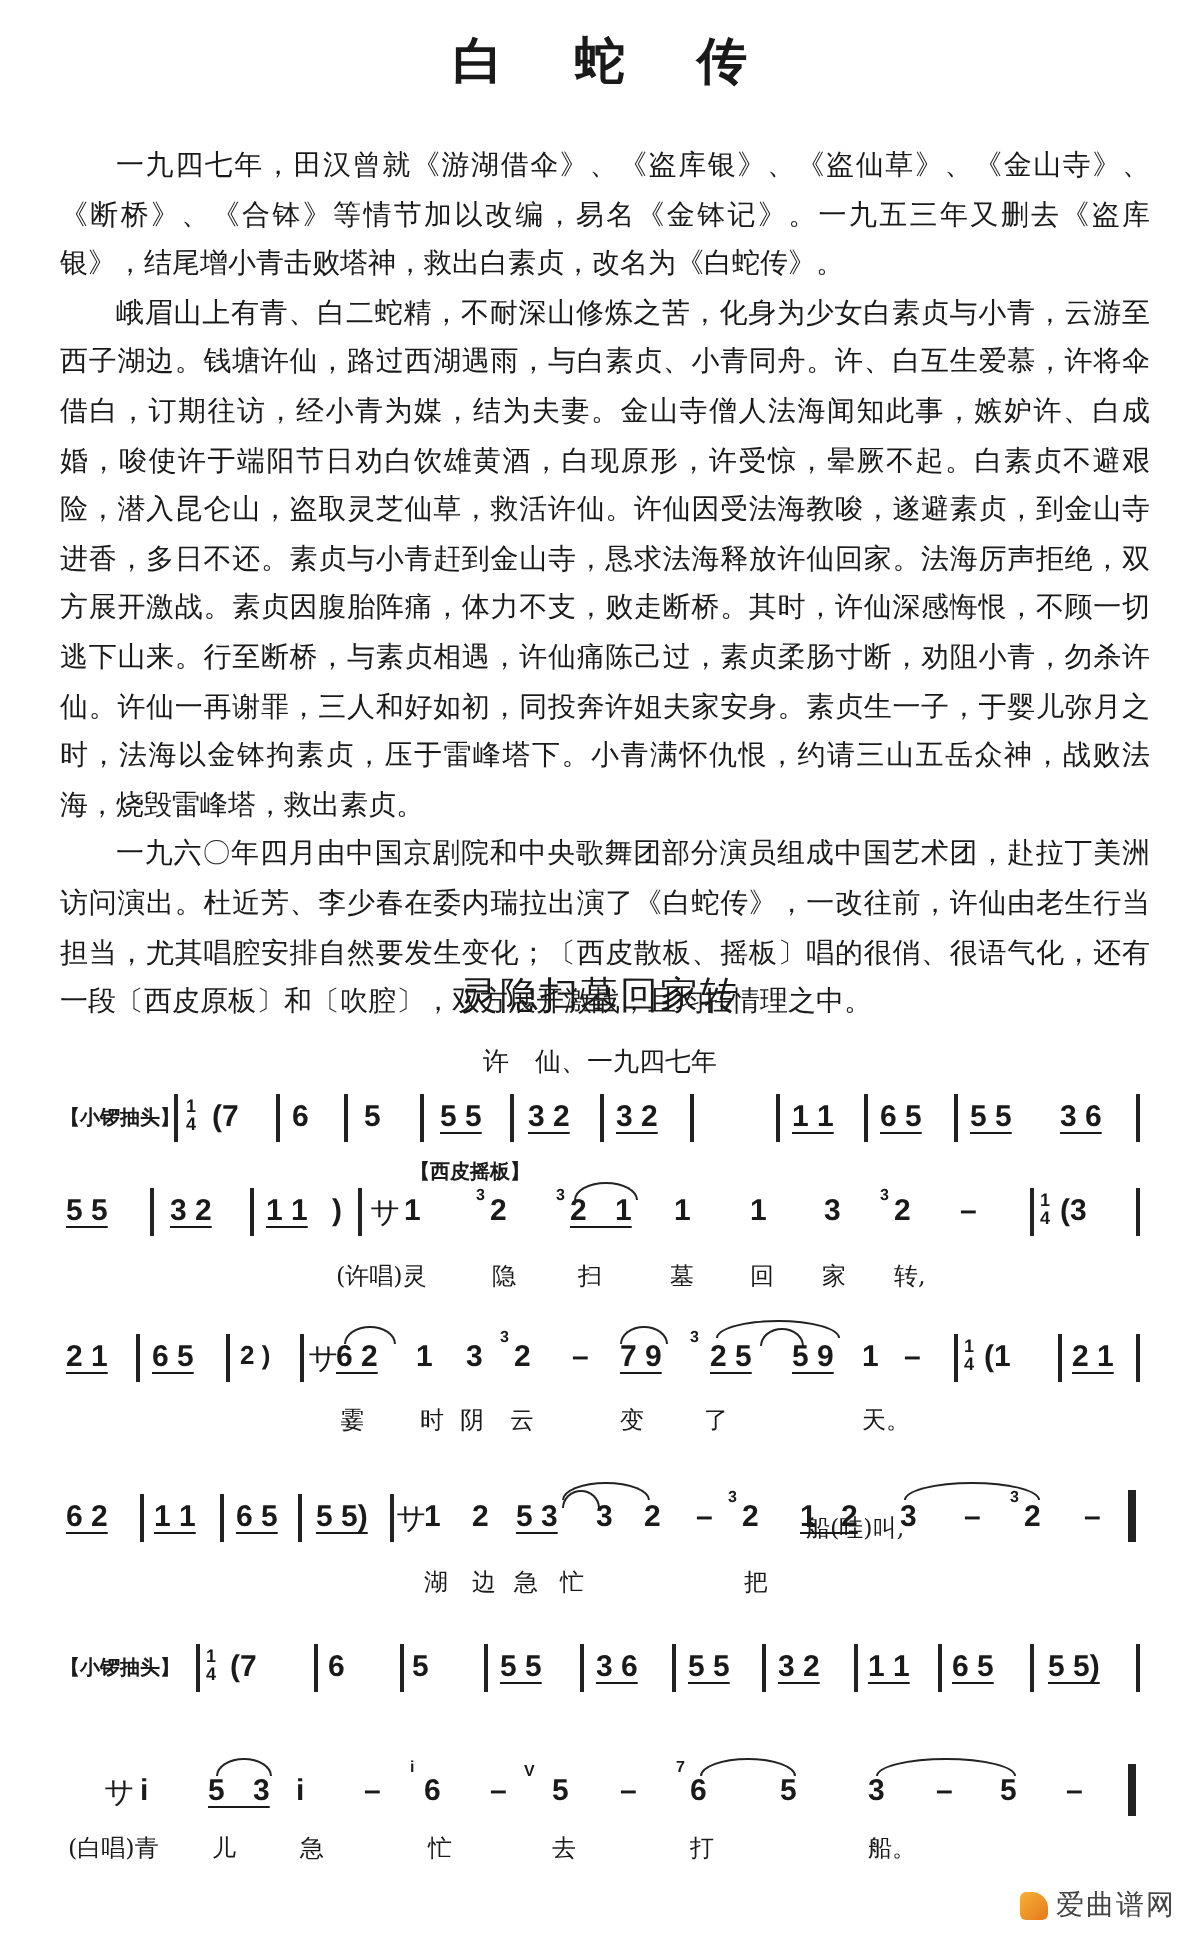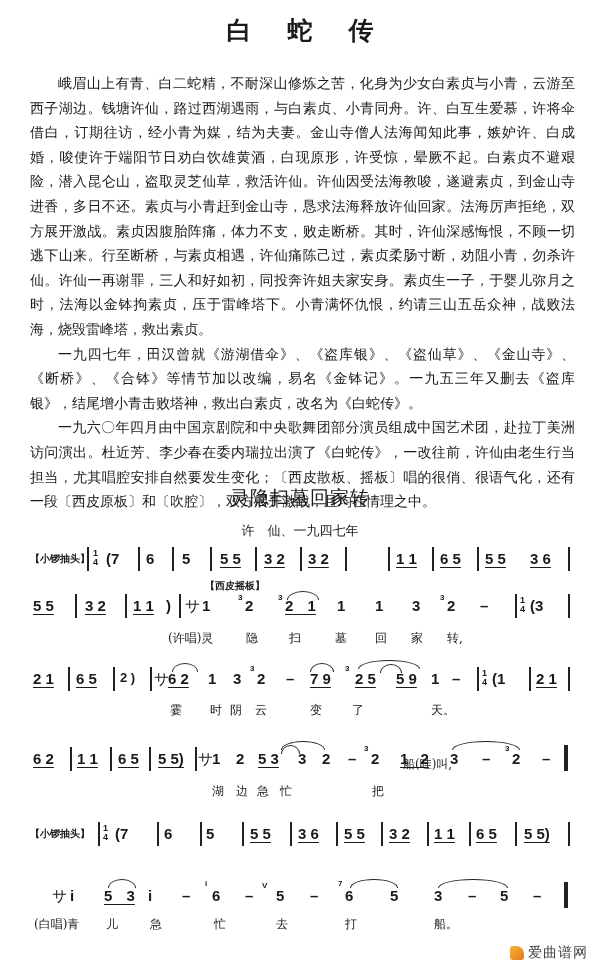--- a/index.html
+++ b/index.html
@@ -28,22 +28,22 @@
   .watermark { position:absolute; right:12px; bottom:6px; display:flex; align-items:center; gap:4px; }
   .wm-icon { width:14px; height:14px; background:linear-gradient(135deg,#f6b23a,#e5791a); border-radius:3px 8px 3px 3px; }
   .wm-text { font-family:"DejaVu Sans", sans-serif; font-size:14px; color:#444; letter-spacing:1px; }
 </style>
 </head>
 <body>
 
 <div class="title">白蛇传</div>
 
 <div class="prose">
+  <p>一九四七年，田汉曾就《游湖借伞》、《盗库银》、《盗仙草》、《金山寺》、《断桥》、《合钵》等情节加以改编，易名《金钵记》。一九五三年又删去《盗库银》，结尾增小青击败塔神，救出白素贞，改名为《白蛇传》。</p>
   <p>峨眉山上有青、白二蛇精，不耐深山修炼之苦，化身为少女白素贞与小青，云游至西子湖边。钱塘许仙，路过西湖遇雨，与白素贞、小青同舟。许、白互生爱慕，许将伞借白，订期往访，经小青为媒，结为夫妻。金山寺僧人法海闻知此事，嫉妒许、白成婚，唆使许于端阳节日劝白饮雄黄酒，白现原形，许受惊，晕厥不起。白素贞不避艰险，潜入昆仑山，盗取灵芝仙草，救活许仙。许仙因受法海教唆，遂避素贞，到金山寺进香，多日不还。素贞与小青赶到金山寺，恳求法海释放许仙回家。法海厉声拒绝，双方展开激战。素贞因腹胎阵痛，体力不支，败走断桥。其时，许仙深感悔恨，不顾一切逃下山来。行至断桥，与素贞相遇，许仙痛陈己过，素贞柔肠寸断，劝阻小青，勿杀许仙。许仙一再谢罪，三人和好如初，同投奔许姐夫家安身。素贞生一子，于婴儿弥月之时，法海以金钵拘素贞，压于雷峰塔下。小青满怀仇恨，约请三山五岳众神，战败法海，烧毁雷峰塔，救出素贞。</p>
-  <p>一九四七年，田汉曾就《游湖借伞》、《盗库银》、《盗仙草》、《金山寺》、《断桥》、《合钵》等情节加以改编，易名《金钵记》。一九五三年又删去《盗库银》，结尾增小青击败塔神，救出白素贞，改名为《白蛇传》。</p>
   <p>一九六〇年四月由中国京剧院和中央歌舞团部分演员组成中国艺术团，赴拉丁美洲访问演出。杜近芳、李少春在委内瑞拉出演了《白蛇传》，一改往前，许仙由老生行当担当，尤其唱腔安排自然要发生变化；〔西皮散板、摇板〕唱的很俏、很语气化，还有一段〔西皮原板〕和〔吹腔〕，双方展开激战，且均在情理之中。</p>
 </div>
 
 <div class="song-title">灵隐扫墓回家转</div>
 <div class="song-sub">许　仙、一九四七年</div>
 
 <div class="row" style="top:547px;">
   <span class="el lbl" style="left:30px; top:5px;">【小锣抽头】</span>
   <div class="bar" style="left:87px; top:0;"></div>
   <div class="ts" style="left:93px; top:2px;"><span>1</span><br><span>4</span></div>

